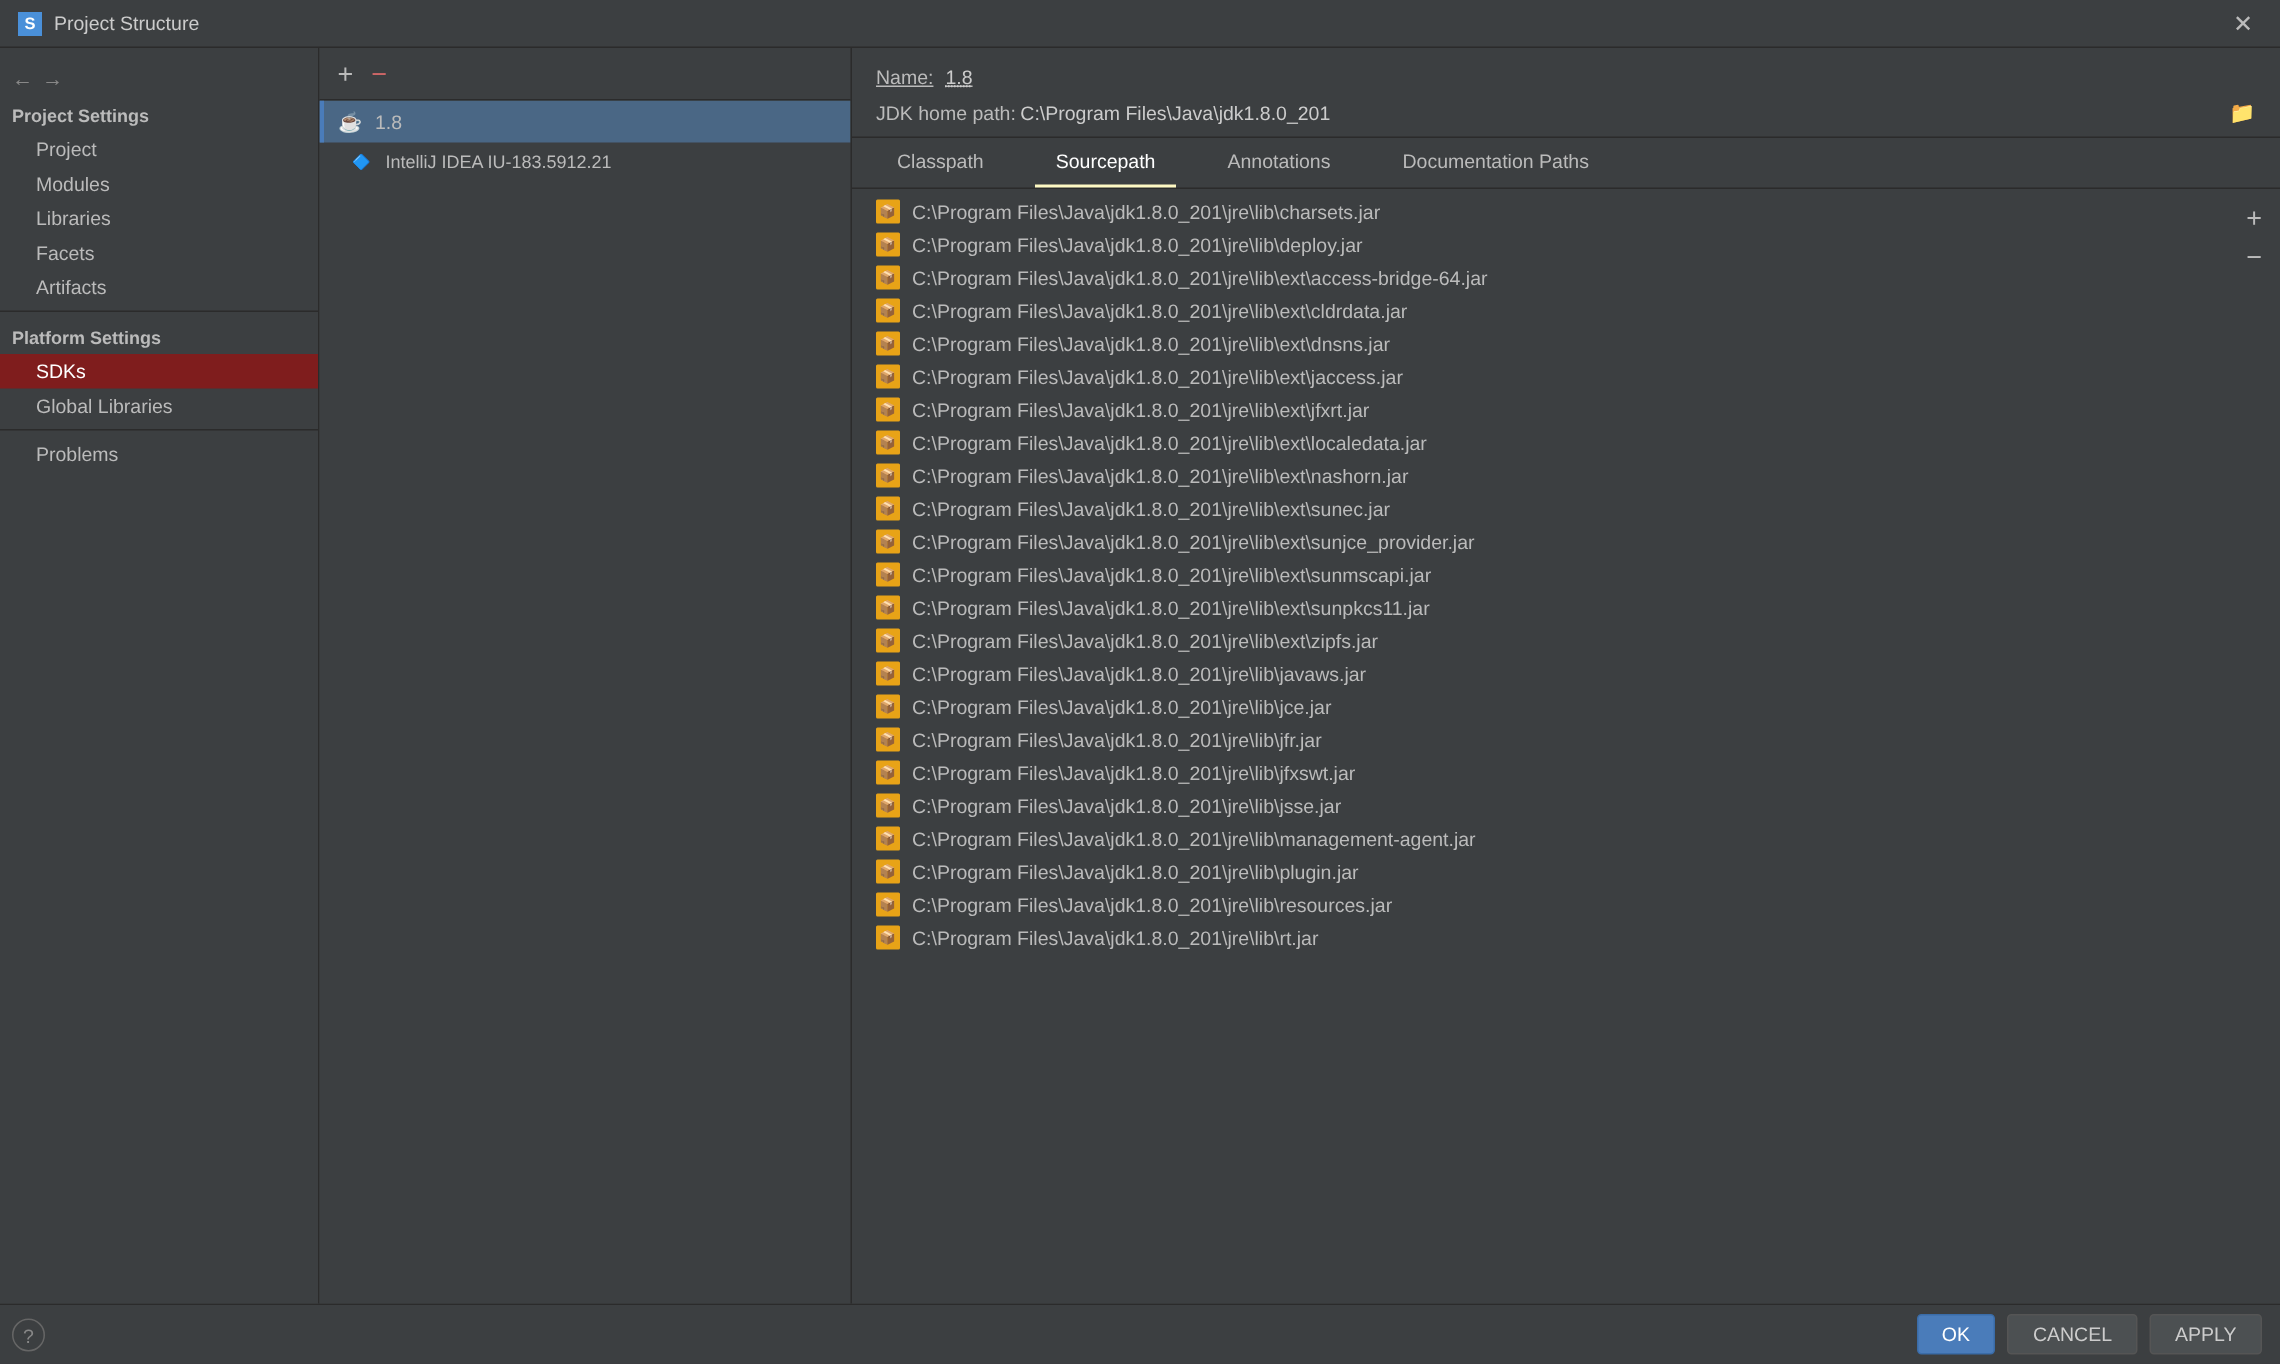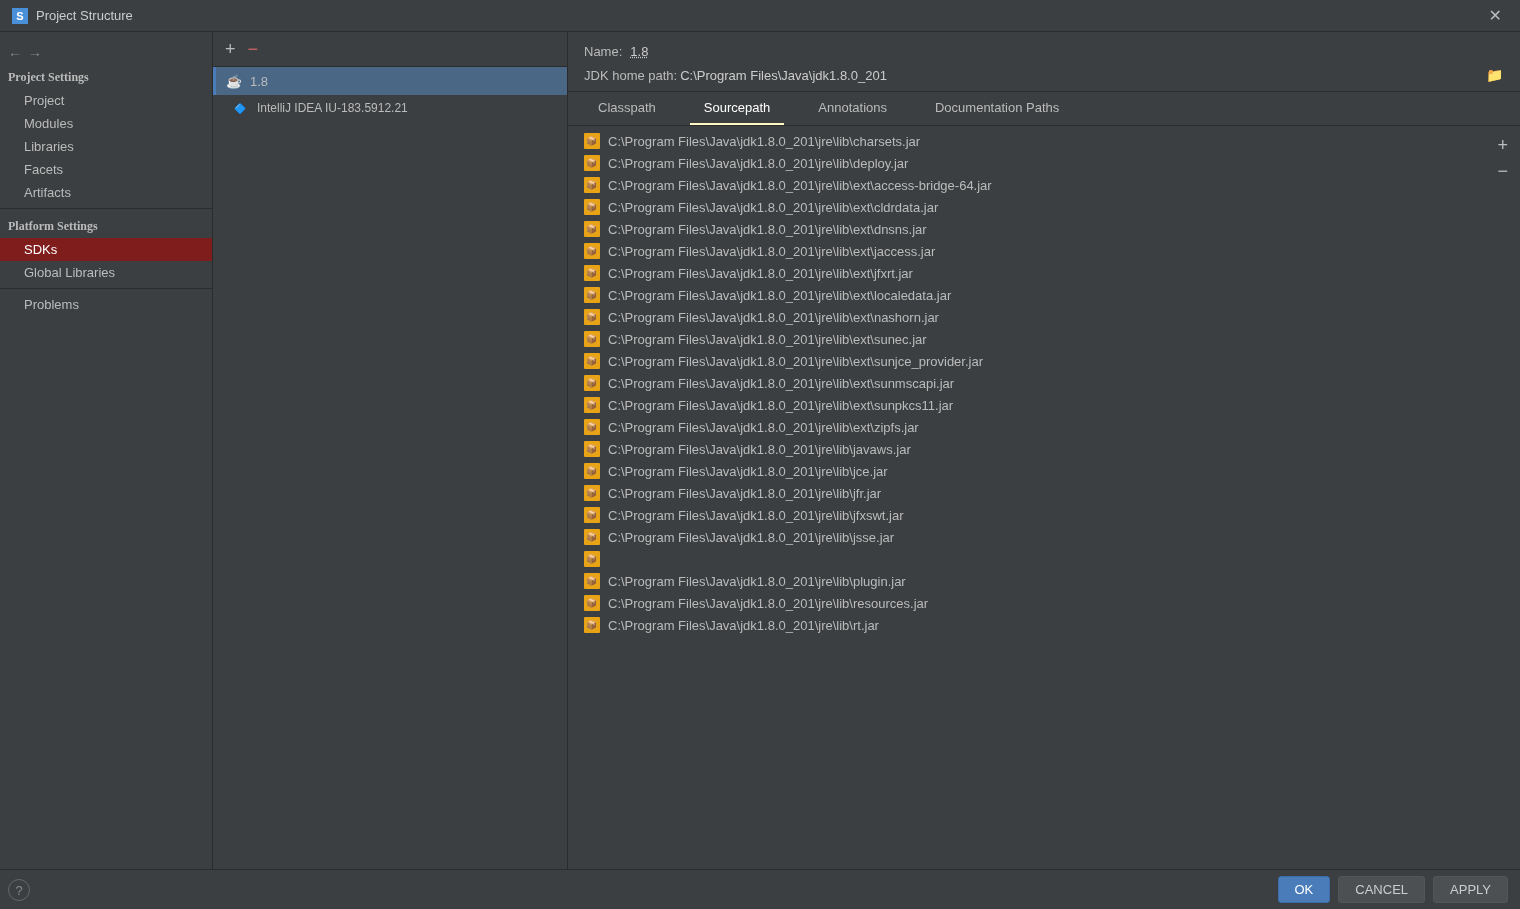--- a/index.html
+++ b/index.html
@@ -75,21 +75,20 @@
       color: #888;
       font-size: 14px;
       cursor: pointer;
     }
 
     .section-header {
       padding: 6px 8px 4px 8px;
       font-weight: bold;
       color: #bbbbbb;
       font-size: 12px;
-      font-family: Liberation Serif, serif;
     }
     .sidebar-item {
       padding: 4px 8px 4px 24px;
       cursor: pointer;
       color: #bbbbbb;
       font-size: 13px;
     }
     .sidebar-item.active {
       background: #7f1d1d;
       color: #ffffff;
@@ -181,20 +180,21 @@
 
     .detail-header {
       padding: 12px 16px 8px 16px;
       border-bottom: 1px solid #2b2b2b;
     }
     .name-row {
       display: flex;
       align-items: center;
       gap: 8px;
       margin-bottom: 8px;
+      text-decoration: underline;
     }
     .name-label {
       color: #bbbbbb;
       font-size: 13px;
     }
     .name-value {
       color: #cccccc;
       font-size: 13px;
       text-decoration: underline;
       text-decoration-style: dotted;
@@ -515,20 +515,21 @@
           <div class="file-item">
             <span class="jar-icon">📦</span>
             <span>C:\Program Files\Java\jdk1.8.0_201\jre\lib\jfxswt.jar</span>
           </div>
           <div class="file-item">
             <span class="jar-icon">📦</span>
             <span>C:\Program Files\Java\jdk1.8.0_201\jre\lib\jsse.jar</span>
           </div>
           <div class="file-item">
             <span class="jar-icon">📦</span>
+            <span>C:\Program Files\Java\jdk1.8.0_201\jre\lib\management-agent.jar</span>
           </div>
           <div class="file-item">
             <span class="jar-icon">📦</span>
             <span>C:\Program Files\Java\jdk1.8.0_201\jre\lib\plugin.jar</span>
           </div>
           <div class="file-item">
             <span class="jar-icon">📦</span>
             <span>C:\Program Files\Java\jdk1.8.0_201\jre\lib\resources.jar</span>
           </div>
           <div class="file-item">

